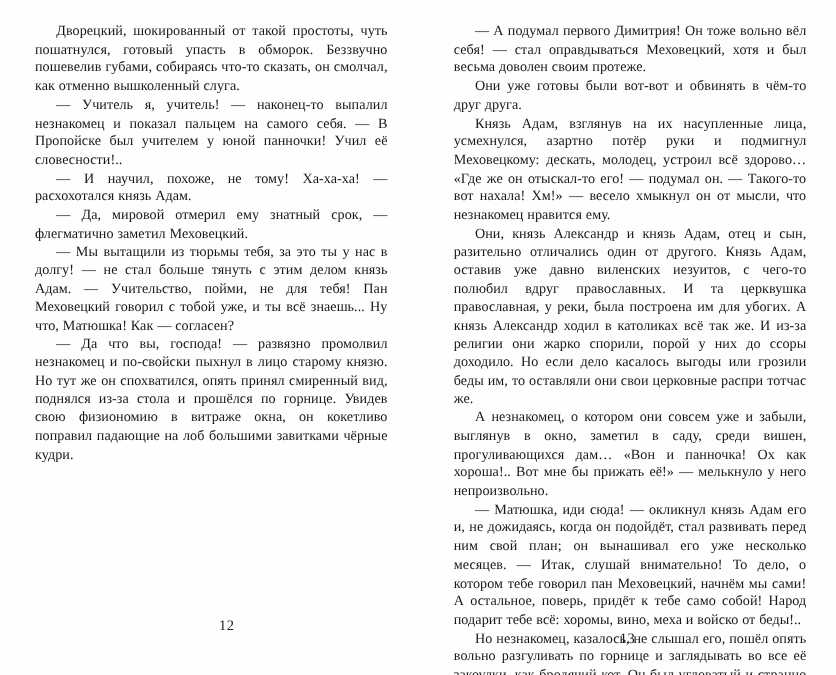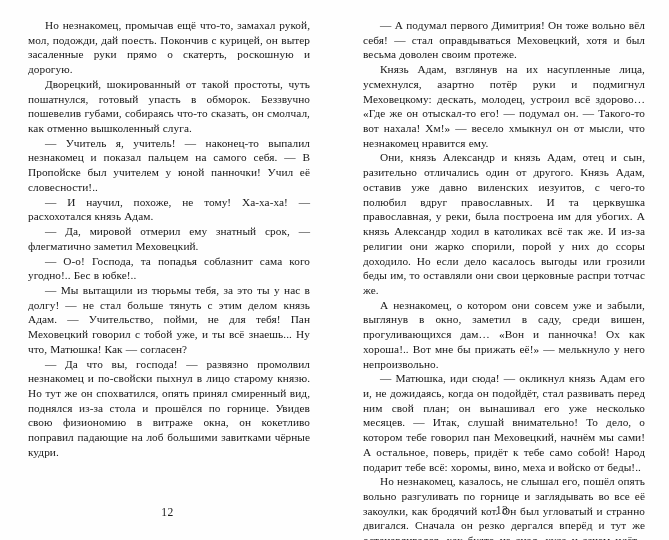--- a/index.html
+++ b/index.html
@@ -55,46 +55,45 @@
     bottom: 16px;
     width: 100%;
     left: 0;
     text-align: center;
     font-size: 11.6px;
     line-height: 14px;
     letter-spacing: 0.04em;
     color: #1a1a1a;
   }
 
-  .page-left .folio  { bottom: 20px; }
+  .page-left .folio  { bottom: 32px; padding-left: 14px; }
   .page-right .folio { bottom: 22px; }
 </style>
 </head>
 <body>
 
 <div id="page-spread">
 
   <div class="page page-left">
     <div class="text-block">
-      <p class="para">Но незнакомец, промычав ещё что-то, замахал рукой, мол, подожди, дай поесть. Покончив с курицей, он вытер засаленные руки прямо о скатерть, роскошную и дорогую.</p>
       <p class="para">Дворецкий, шокированный от такой простоты, чуть пошатнулся, готовый упасть в обморок. Беззвучно пошевелив губами, собираясь что-то сказать, он смолчал, как отменно вышколенный слуга.</p>
       <p class="para">— Учитель я, учитель! — наконец-то выпалил незнакомец и показал пальцем на самого себя. — В Пропойске был учителем у юной панночки! Учил её словесности!..</p>
       <p class="para">— И научил, похоже, не тому! Ха-ха-ха! — расхохотался князь Адам.</p>
       <p class="para">— Да, мировой отмерил ему знатный срок, — флегматично заметил Меховецкий.</p>
-      <p class="para">— О-о! Господа, та попадья соблазнит сама кого угодно!.. Бес в юбке!..</p>
       <p class="para">— Мы вытащили из тюрьмы тебя, за это ты у нас в долгу! — не стал больше тянуть с этим делом князь Адам. — Учительство, пойми, не для тебя! Пан Меховецкий говорил с тобой уже, и ты всё знаешь... Ну что, Матюшка! Как — согласен?</p>
       <p class="para">— Да что вы, господа! — развязно промолвил незнакомец и по-свойски пыхнул в лицо старому князю. Но тут же он спохватился, опять принял смиренный вид, поднялся из-за стола и прошёлся по горнице. Увидев свою физиономию в витраже окна, он кокетливо поправил падающие на лоб большими завитками чёрные кудри.</p>
 
     </div>
     <div class="folio">12</div>
   </div>
 
   <div class="page page-right">
     <div class="text-block">
       <p class="para">— А подумал первого Димитрия! Он тоже вольно вёл себя! — стал оправдываться Меховецкий, хотя и был весьма доволен своим протеже.</p>
+      <p class="para">Они уже готовы были вот-вот и обвинять в чём-то друг друга.</p>
       <p class="para">Князь Адам, взглянув на их насупленные лица, усмехнулся, азартно потёр руки и подмигнул Меховецкому: дескать, молодец, устроил всё здорово… «Где же он отыскал-то его! — подумал он. — Такого-то вот нахала! Хм!» — весело хмыкнул он от мысли, что незнакомец нравится ему.</p>
       <p class="para">Они, князь Александр и князь Адам, отец и сын, разительно отличались один от другого. Князь Адам, оставив уже давно виленских иезуитов, с чего-то полюбил вдруг православных. И та церквушка православная, у реки, была построена им для убогих. А князь Александр ходил в католиках всё так же. И из-за религии они жарко спорили, порой у них до ссоры доходило. Но если дело касалось выгоды или грозили беды им, то оставляли они свои церковные распри тотчас же.</p>
       <p class="para">А незнакомец, о котором они совсем уже и забыли, выглянув в окно, заметил в саду, среди вишен, прогуливающихся дам… «Вон и панночка! Ох как хороша!.. Вот мне бы прижать её!» — мелькнуло у него непроизвольно.</p>
       <p class="para">— Матюшка, иди сюда! — окликнул князь Адам его и, не дожидаясь, когда он подойдёт, стал развивать перед ним свой план; он вынашивал его уже несколько месяцев. — Итак, слушай внимательно! То дело, о котором тебе говорил пан Меховецкий, начнём мы сами! А остальное, поверь, придёт к тебе само собой! Народ подарит тебе всё: хоромы, вино, меха и войско от беды!..</p>
       <p class="para">Но незнакомец, казалось, не слышал его, пошёл опять вольно разгуливать по горнице и заглядывать во все её закоулки, как бродячий кот. Он был угловатый и странно двигался. Сначала он резко дергался вперёд и тут же останавливался, как будто не знал, куда и зачем идёт... Затем начиналось опять всё то же… Но вот он задержался на какое-то мгновение на одном месте, настороженно скосил большие выпуклые глаза и посмотрел на князя Адама. Он подозревал, всё ещё подозревал, что его здесь разыгрывают. И он решил подыграть им.</p>
     </div>
     <div class="folio">13</div>
   </div>
 
 </div>

